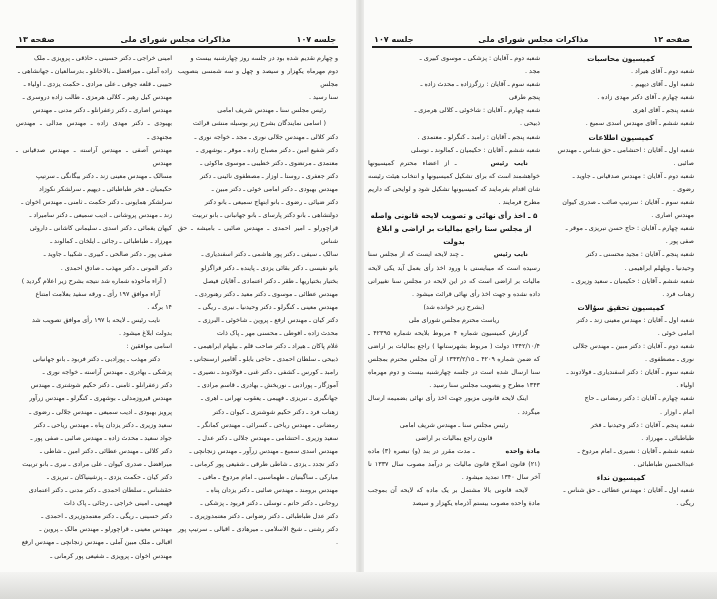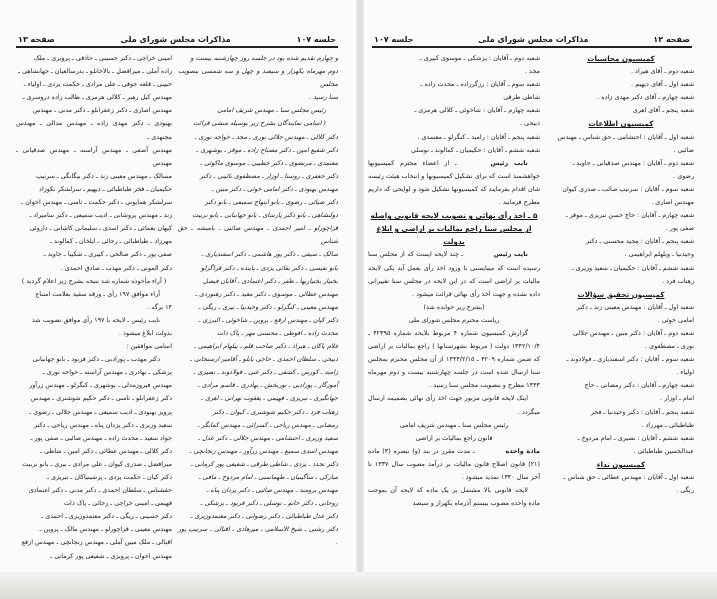--- a/index.html
+++ b/index.html
@@ -36,28 +36,28 @@
     .rule {
       position: absolute; top: 46px; height: 2px; background: #222;
     }
     .page.left .rule { left: 16px; width: 322px; }
     .page.right .rule { left: 12px; width: 320px; }
     .col {
       position: absolute; top: 52px;
       direction: rtl; text-align: justify;
       font-size: 6.4px; line-height: 13.1px;
     }
-    .page.left .col.c-right { left: 178px; width: 160px; font-style: italic; }
+    .page.left .col.c-right { left: 178px; width: 160px; }
     .page.left .col.c-left { left: 16px; width: 156px; }
     .page.right .col.c-right { left: 188px; width: 146px; }
     .page.right .col.c-left { left: 8px; width: 172px; }
     .col p { margin: 0; }
     .indent { text-indent: 12px; }
     .center { text-align: center; }
-    .heading { font-weight: bold; font-size: 7.2px; text-align: center; text-decoration: underline; }
+    .heading { font-weight: bold; font-size: 7.2px; text-align: center; }
     .bold { font-weight: bold; margin-left: 28px; }
   </style>
 </head>
 <body>
 
 <div class="spread">
 
   <div class="page left">
     <div class="running-header">
       <span>جلسه ۱۰۷</span>
@@ -120,22 +120,22 @@
         <p>صفی پور ـ دکتر صالحی ـ کبیری ـ شکیبا ـ جاوید ـ</p>
         <p>دکتر الموتی ـ دکتر مهذب ـ صادق احمدی .</p>
         <p class="center">( آراء مأخوذه شماره شد نتیجه بشرح زیر اعلام گردید )</p>
         <p class="indent">آراء موافق ۱۹۷ رأی ـ ورقه سفید بعلامت امتناع</p>
         <p>۱۴ برگه .</p>
         <p class="indent">نایب رئیس ـ لایحه با ۱۹۷ رأی موافق تصویب شد</p>
         <p>بدولت ابلاغ میشود .</p>
         <p>اسامی موافقین :</p>
         <p class="indent">دکتر مهذب ـ پورادبی ـ دکتر فربود ـ بانو جهانبانی</p>
         <p>پزشکی ـ بهادری ـ مهندس آراسته ـ خواجه نوری ـ</p>
+        <p>دکتر زعفرانلو ـ ثامنی ـ دکتر حکیم شوشتری ـ مهندس</p>
         <p>مهندس فیروزمدلی ـ بوشهری ـ کنگرلو ـ مهندس زرآور</p>
-        <p>دکتر زعفرانلو ـ ثامنی ـ دکتر حکیم شوشتری ـ مهندس</p>
         <p>پرویز بهبودی ـ ادیب سمیعی ـ مهندس جلالی ـ رضوی ـ</p>
         <p>سعید وزیری ـ دکتر یزدان پناه ـ مهندس ریاحی ـ دکتر</p>
         <p>جواد سعید ـ محدث زاده ـ مهندس صائبی ـ صفی پور ـ</p>
         <p>دکتر کلالی ـ مهندس عطائی ـ دکتر امین ـ شاطی ـ</p>
         <p>میرافضل ـ صدری کیوان ـ علی مرادی ـ نیری ـ بانو تربیت</p>
         <p>دکتر کیان ـ حکمت یزدی ـ پزشینیاکان ـ تبریزی ـ</p>
         <p>حقشناس ـ سلطان احمدی ـ دکتر مدنی ـ دکتر اعتمادی</p>
         <p>فهیمی ـ امینی خراجی ـ رجائی ـ پاک ذات</p>
         <p>دکتر حسینی ـ ریگی ـ دکتر معتمدوزیری ـ احمدی ـ</p>
         <p>مهندس معینی ـ قراچورلو ـ مهندس مالک ـ پروین ـ</p>
@@ -151,20 +151,21 @@
       <span>جلسه ۱۰۷</span>
     </div>
     <div class="rule"></div>
 
     <div class="col c-right" id="rp-cr">
         <p class="heading">کمیسیون محاسبات</p>
         <p>شعبه دوم ـ آقای هیراد .</p>
         <p>شعبه اول ـ آقای دیهیم .</p>
         <p>شعبه چهارم ـ آقای دکتر مهدی زاده .</p>
         <p>شعبه پنجم ـ آقای اهری</p>
+        <p>شعبه ششم ـ آقای مهندس اسدی سمیع .</p>
         <p class="heading">کمیسیون اطلاعات</p>
         <p>شعبه اول ـ آقایان : احتشامی ـ حق شناس ـ مهندس</p>
         <p>صائبی .</p>
         <p>شعبه دوم ـ آقایان : مهندس صدقیانی ـ جاوید ـ</p>
         <p>رضوی .</p>
         <p>شعبه سوم ـ آقایان : سرتیپ صائب ـ صدری کیوان</p>
         <p>مهندس اصاری .</p>
         <p>شعبه چهارم ـ آقایان : حاج حسن تبریزی ـ موقر ـ</p>
         <p>صفی پور .</p>
         <p>شعبه پنجم ـ آقایان : مجید محسنی ـ دکتر</p>
@@ -187,21 +188,21 @@
         <p class="heading">کمیسیون نداء</p>
         <p>شعبه اول ـ آقایان : مهندس عطائی ـ حق شناس ـ</p>
         <p>ریگی .</p>
       </div>
 
     <div class="col c-left">
       <div id="rp-cl-top">
           <p>شعبه دوم ـ آقایان : پزشکی ـ موسوی کبیری ـ</p>
           <p>مجد .</p>
           <p>شعبه سوم ـ آقایان : رزگرزاده ـ محدث زاده ـ</p>
-          <p>شاطی طرقی</p>
+          <p>پنجم طرقی</p>
           <p>شعبه چهارم ـ آقایان : شاخوئی ـ کلالی هرمزی ـ</p>
           <p>ذبیحی .</p>
           <p>شعبه پنجم ـ آقایان : رامبد ـ کنگرلو ـ معتمدی .</p>
           <p>شعبه ششم ـ آقایان : حکیمیان ـ کمالوند ـ توسلی</p>
         </div>
       <p class="indent">
         <span class="bold">نایب رئیس</span>
         <span>ـ از اعضاء محترم کمیسیونها خواهشمند است که برای تشکیل کمیسیونها و انتخاب هیئت رئیسه شان اقدام بفرمایند که کمیسیونها تشکیل شود و لوایحی که داریم مطرح فرمایند .</span>
       </p>
       <p class="heading">۵ ـ اخذ رأی نهائی و تصویب لایحه قانونی واصله از مجلس سنا راجع بمالیات بر اراضی و ابلاغ بدولت</p>

